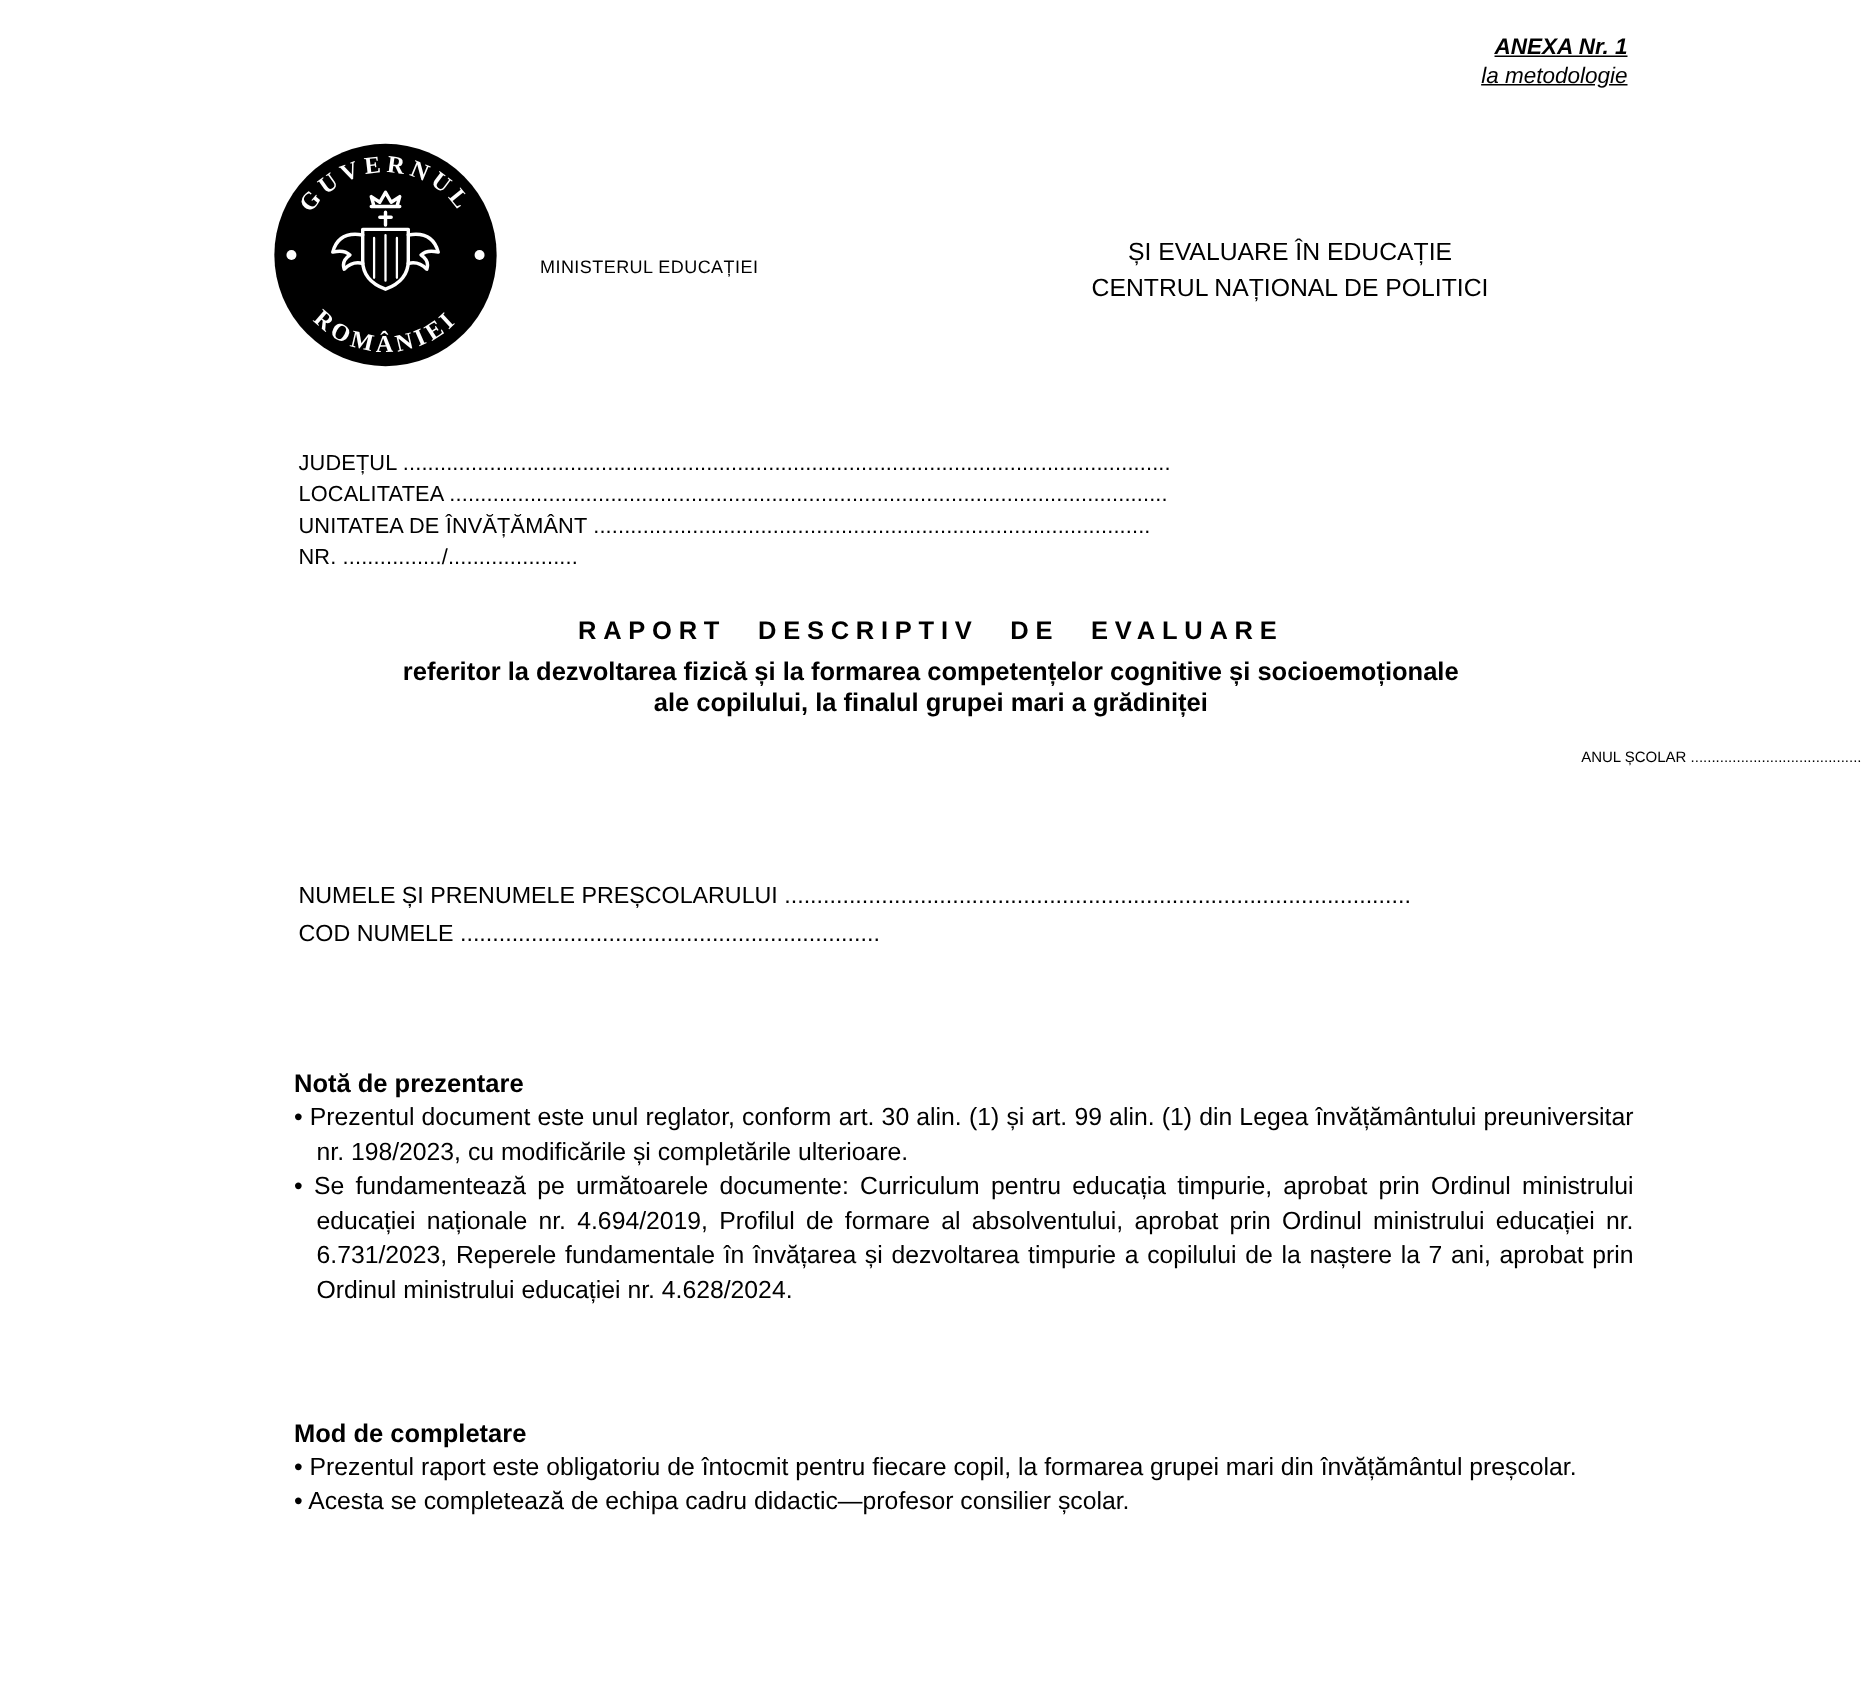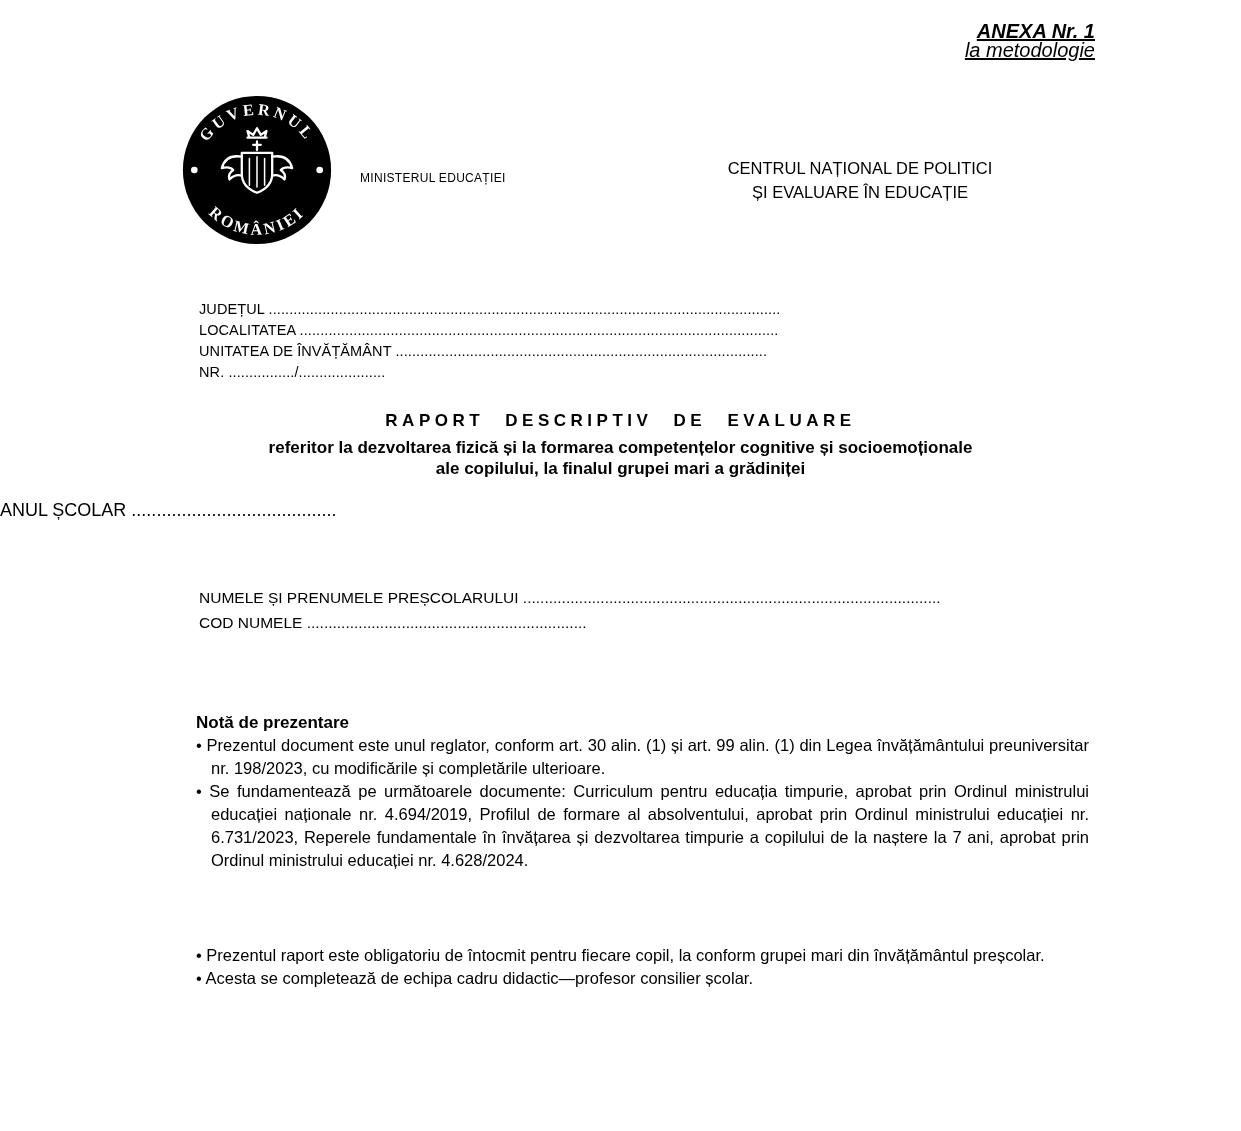--- a/index.html
+++ b/index.html
@@ -1,36 +1,36 @@
 <!DOCTYPE html>
 <html><head>
 <meta charset="utf-8">
 <style>
   * { margin:0; padding:0; box-sizing:border-box; }
   html,body { background:#ffffff; }
   body { font-family:"Liberation Sans","DejaVu Sans",sans-serif; color:#000; }
   .page { position:relative; width:1241px; height:1131px; background:#fff; overflow:hidden; margin:0 auto; }
 
-  .annex { position:absolute; top:22px; right:146px; text-align:right; font-size:20px; line-height:19px; font-style:italic; }
+  .annex { position:absolute; top:22px; right:156px; text-align:right; font-size:15px; line-height:19px; font-style:italic; }
   .annex .a1 { font-weight:bold; text-decoration:underline; }
   .annex .a2 { text-decoration:underline; }
 
   .seal { position:absolute; left:181px; top:94px; width:152px; height:152px; }
   .seal text { font-family:"Liberation Serif","DejaVu Serif",serif; font-weight:bold; }
 
   .ministry { position:absolute; left:360px; top:171px; font-size:12px; letter-spacing:0.3px; }
   .center-org { position:absolute; left:688px; top:156px; width:344px; text-align:center; font-size:16.5px; line-height:24px; }
 
   .form-block { position:absolute; left:199px; top:299px; font-size:14.5px; line-height:21px; letter-spacing:0.1px; }
 
   .title-block { position:absolute; left:0; top:411px; width:100%; text-align:center; }
   .title-main { font-size:17px; font-weight:bold; letter-spacing:4.5px; word-spacing:12px; margin-bottom:6px; }
   .title-sub { font-size:17px; font-weight:bold; line-height:21px; }
 
-  .anul { position:absolute; left:0; top:500px; width:100%; text-align:left; font-size:18px; }
+  .anul { position:absolute; left:0; top:500px; width:100%; text-align:right; font-size:10px; }
 
   .name-block { position:absolute; left:199px; top:585px; font-size:15.5px; line-height:25px; }
 
   .section-nota { position:absolute; left:196px; top:711px; width:893px; }
   .section-mod  { position:absolute; left:196px; top:944px; width:893px; }
   .sec-heading { font-size:17px; font-weight:bold; line-height:23px; }
   .bullet { font-size:16.5px; line-height:23px; text-align:justify; padding-left:15px; text-indent:-15px; }
 </style>
 </head>
 <body>
@@ -60,22 +60,22 @@
       <path d="M64 62 h32 v22 q0 14 -16 20 q-16 -6 -16 -20 z"></path>
       <path d="M72 68 v28 M80 66 v32 M88 68 v28" stroke-width="1.6"></path>
       <path d="M64 66 q-17 -3 -21 12 q8 -2 12 2 q-6 4 -4 10 q6 -6 13 -4"></path>
       <path d="M96 66 q17 -3 21 12 q-8 -2 -12 2 q6 4 4 10 q-6 -6 -13 -4"></path>
     </g>
   </svg>
 
   <div class="ministry">MINISTERUL EDUCAȚIEI</div>
 
   <div class="center-org">
+    <div>ȘI EVALUARE ÎN EDUCAȚIE</div>
     <div>CENTRUL NAȚIONAL DE POLITICI</div>
-    <div>ȘI EVALUARE ÎN EDUCAȚIE</div>
   </div>
 
   <div class="form-block">
     <div>JUDEȚUL ............................................................................................................................</div>
     <div>LOCALITATEA ....................................................................................................................</div>
     <div>UNITATEA DE ÎNVĂȚĂMÂNT ..........................................................................................</div>
     <div>NR. ................/.....................</div>
   </div>
 
   <div class="title-block">
@@ -91,17 +91,18 @@
     <div>COD NUMELE .................................................................</div>
   </div>
 
   <div class="section-nota">
     <div class="sec-heading">Notă de prezentare</div>
     <div class="bullet">• Prezentul document este unul reglator, conform art. 30 alin. (1) și art. 99 alin. (1) din Legea învățământului preuniversitar nr. 198/2023, cu modificările și completările ulterioare.</div>
     <div class="bullet">• Se fundamentează pe următoarele documente: Curriculum pentru educația timpurie, aprobat prin Ordinul ministrului educației naționale nr. 4.694/2019, Profilul de formare al absolventului, aprobat prin Ordinul ministrului educației nr. 6.731/2023, Reperele fundamentale în învățarea și dezvoltarea timpurie a copilului de la naștere la 7 ani, aprobat prin Ordinul ministrului educației nr. 4.628/2024.</div>
   </div>
 
   <div class="section-mod">
-    <div class="bullet">• Prezentul raport este obligatoriu de întocmit pentru fiecare copil, la conform grupei mari din învățământul preșcolar.</div>
+    <div class="sec-heading">Mod de completare</div>
+    <div class="bullet">• Prezentul raport este obligatoriu de întocmit pentru fiecare copil, la formarea grupei mari din învățământul preșcolar.</div>
     <div class="bullet">• Acesta se completează de echipa cadru didactic—profesor consilier școlar.</div>
   </div>
 
 </div>
 
 </body></html>

